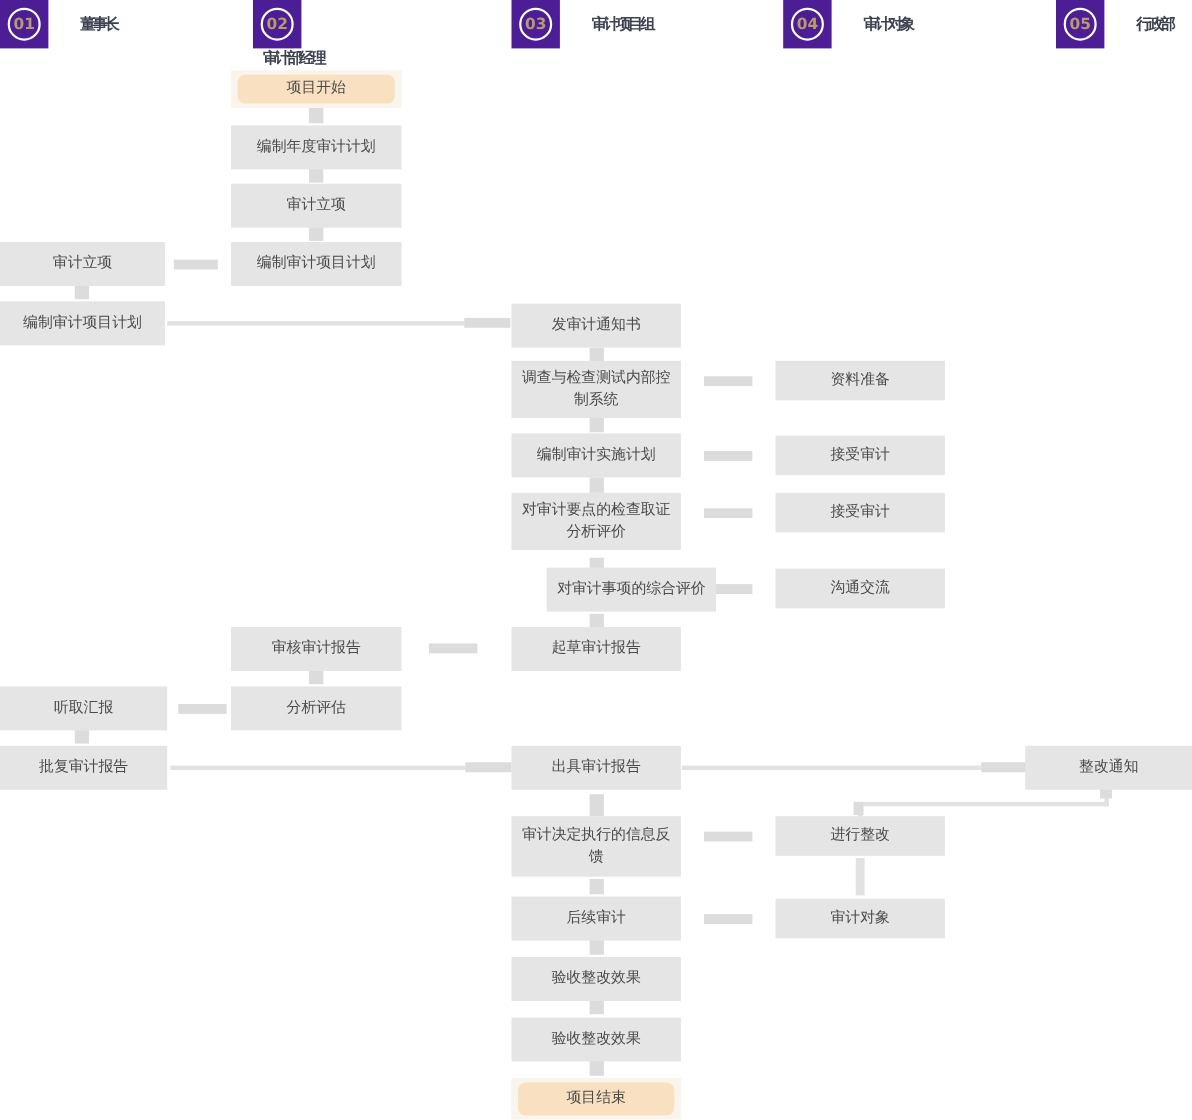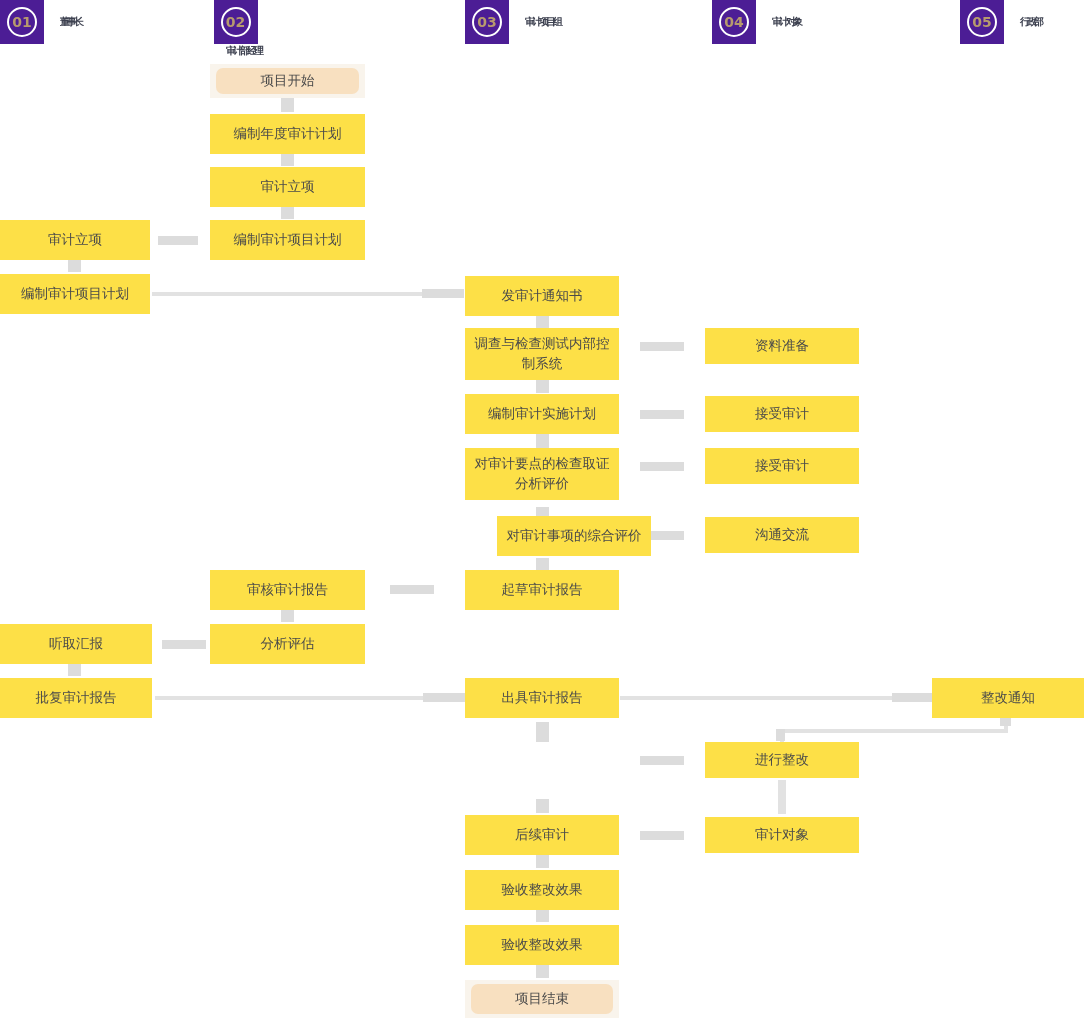--- a/index.html
+++ b/index.html
@@ -48,32 +48,32 @@
     box-sizing: border-box;
   }
   .lane-badge .num {
     font-size: 14px;
     font-weight: bold;
     color: #b79a6e;
     letter-spacing: 0px;
     line-height: 1;
   }
   .lane-title {
-    margin-left: 16px;
-    font-size: 10px;
+    margin-left: 29px;
+    font-size: 14px;
     font-weight: bold;
     color: #3d4150;
     white-space: nowrap;
     letter-spacing: -3px;
   }
 
   
   .node {
     position: absolute;
-    background: #fde047;
+    background: #e5e5e5;
     color: #4a4a4a;
     font-size: 13.5px;
     line-height: 1.45;
     display: flex;
     align-items: center;
     justify-content: center;
     text-align: center;
     box-sizing: border-box;
     padding: 4px 6px;
   }
@@ -254,20 +254,23 @@
   </div>
   <div class="node" style="left:465px; top:516px; width:154px; height:40px;margin-left:32px;">
     <span>对审计事项的综合评价</span>
   </div>
   <div class="node" style="left:465px; top:570px; width:154px; height:40px;">
     <span>起草审计报告</span>
   </div>
   <div class="node" style="left:465px; top:678px; width:154px; height:40px;">
     <span>出具审计报告</span>
   </div>
+  <div class="node" style="left:465px; top:742px; width:154px; height:55px;">
+    <span>审计决定执行的信息反馈</span>
+  </div>
   <div class="node" style="left:465px; top:815px; width:154px; height:40px;">
     <span>后续审计</span>
   </div>
   <div class="node" style="left:465px; top:870px; width:154px; height:40px;">
     <span>验收整改效果</span>
   </div>
   <div class="node" style="left:465px; top:925px; width:154px; height:40px;">
     <span>验收整改效果</span>
   </div>
   <div class="node terminal" style="left:465px; top:980px; width:154px; height:38px;">

